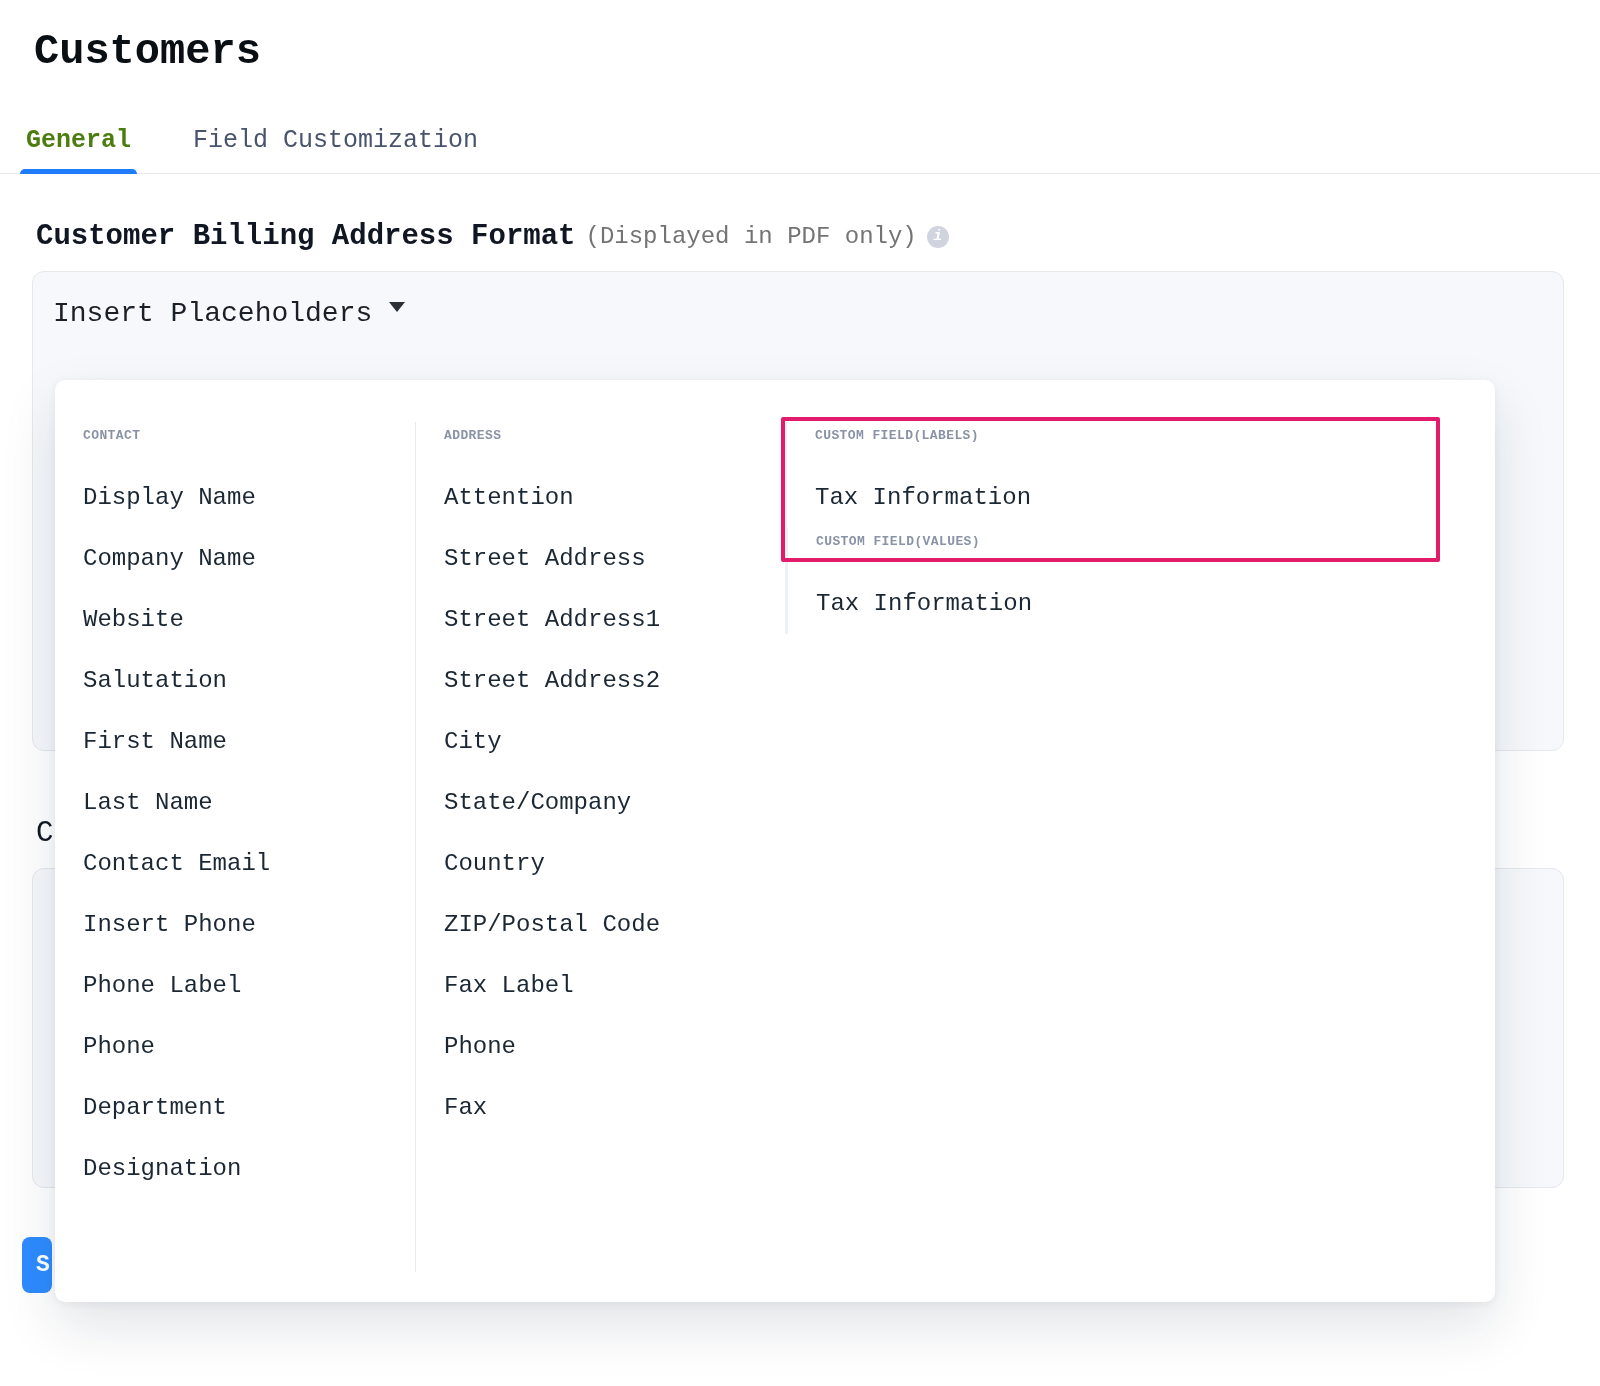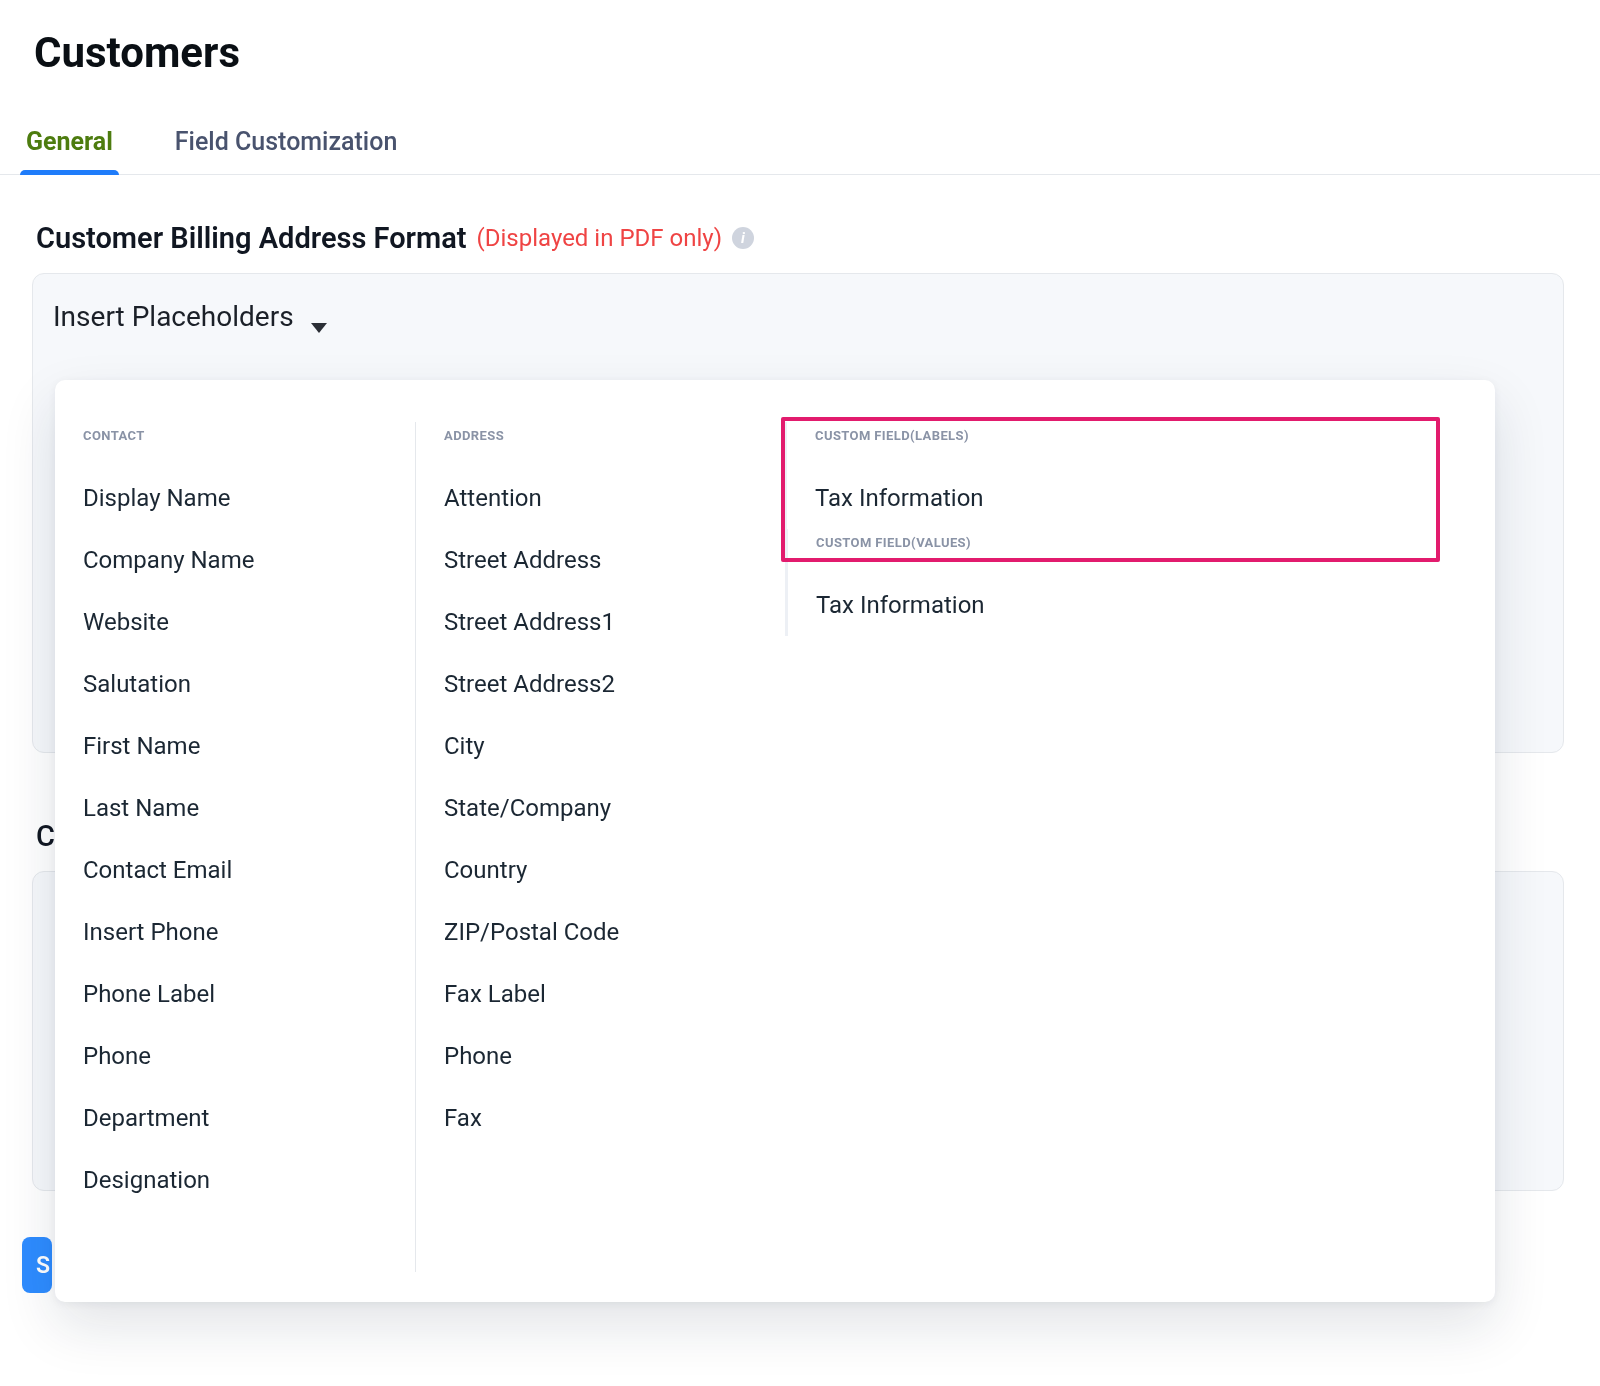--- a/index.html
+++ b/index.html
@@ -1,15 +1,15 @@
 <!DOCTYPE html>
 <html><head>
   <meta charset="utf-8">
   <style>
-    * { box-sizing: border-box; margin: 0; padding: 0; }
+    * { box-sizing: border-box; margin: 0; padding: 0; font-family: Liberation Mono, monospace; }
     body {
       font-family: -apple-system, BlinkMacSystemFont, "Segoe UI", Roboto, Helvetica, Arial, sans-serif;
       background: #ffffff;
       color: #1b2733;
       width: 1600px;
       height: 1386px;
       overflow: hidden;
       position: relative;
       font-size: 20px;
     }
@@ -52,21 +52,21 @@
       gap: 10px;
       padding: 46px 0 0 36px;
     }
     .section-title {
       font-size: 29px;
       font-weight: 600;
       color: #111722;
     }
     .section-subtitle {
       font-size: 24px;
-      color: #ef4444;
+      color: #737373;
       text-align: right;
     }
     .info-icon {
       width: 22px; height: 22px;
       border-radius: 50%;
       background: #cfd4de;
       color: #fff;
       display: inline-flex;
       align-items: center;
       justify-content: center;
@@ -77,21 +77,21 @@
     .card {
       margin: 18px 36px 0 32px;
       border: 1px solid #e5e8ec;
       border-radius: 12px;
       background: #f6f8fb;
       height: 480px;
       position: relative;
     }
     .insert-row {
       display: flex;
-      align-items: flex-end;
+      align-items: flex-start;
       gap: 17px;
       padding: 26px 0 0 20px;
       font-size: 28px;
       color: #1b2028;
       cursor: pointer;
     }
     .caret {
       width: 0; height: 0;
       border-left: 8px solid transparent;
       border-right: 8px solid transparent;

